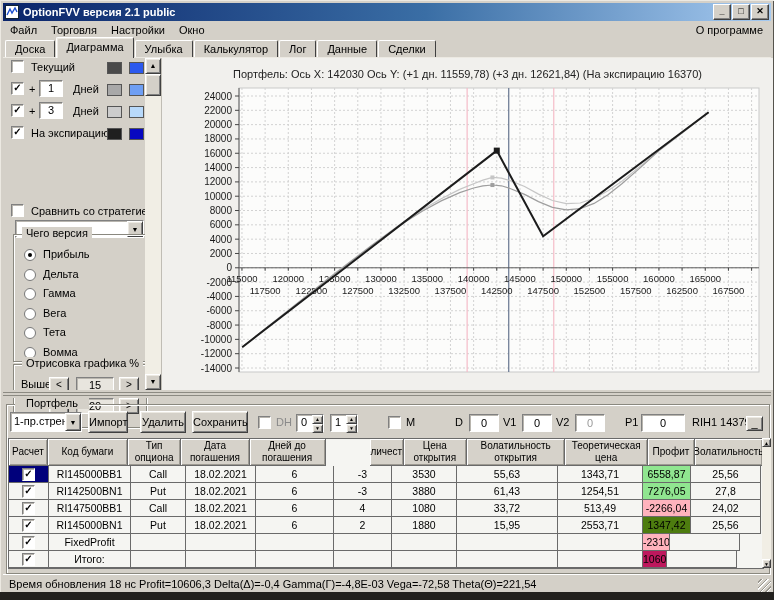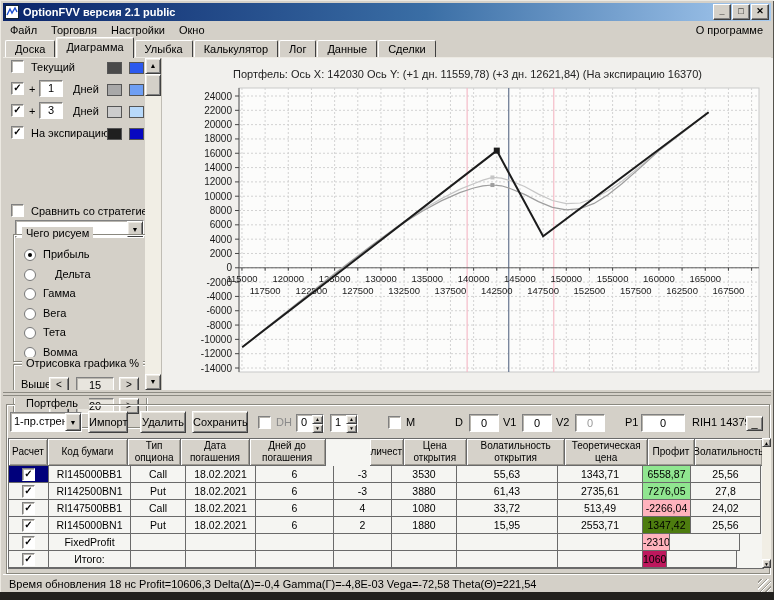--- a/index.html
+++ b/index.html
@@ -106,27 +106,27 @@
   <div id="sidebar" class="abs">
     <div class="ctl-row" id="compare-row" style="top:146px">
       <span class="cb" id="compare-cb" style="left:8px"></span>
       <span class="lab" style="left:28px">Сравнить со стратегией</span>
     </div>
     <div class="sunk" style="position:absolute;left:12px;top:162px;width:129px;height:18px">
       <span style="position:absolute;left:3px;top:1px"></span>
       <span class="btn" style="position:absolute;right:0;top:0;bottom:0;width:16px;font-size:7px;line-height:15px">▼</span>
     </div>
     <div class="gb" id="draw-gb" style="left:10px;top:176px;width:132px;height:126px">
-      <span class="gb-label">Чего рисуем</span>
+      <span class="gb-label">Чего версия</span>
     <span class="radio" style="left: 10px; top: 14px;">
           <span class="dot"></span>
         </span>
         <span class="lab" style="left: 29px; top: 13px; position: absolute;">Прибыль</span>
         <span class="radio" style="left: 10px; top: 33.5px;"></span>
-        <span class="lab" style="left: 29px; top: 32.5px; position: absolute; margin-left: 12px;">Дельта</span>
+        <span class="lab" style="left: 29px; top: 32.5px; position: absolute;">Дельта</span>
         <span class="radio" style="left: 10px; top: 53px;"></span>
         <span class="lab" style="left: 29px; top: 52px; position: absolute;">Гамма</span>
         <span class="radio" style="left: 10px; top: 72.5px;"></span>
         <span class="lab" style="left: 29px; top: 71.5px; position: absolute;">Вега</span>
         <span class="radio" style="left: 10px; top: 92px;"></span>
         <span class="lab" style="left: 29px; top: 91px; position: absolute;">Тета</span>
         <span class="radio" style="left: 10px; top: 111.5px;"></span>
         <span class="lab" style="left: 29px; top: 110.5px; position: absolute;">Вомма</span>
       </div>
     <div class="gb" id="render-gb" style="left:10px;top:306px;width:132px;height:62px">
@@ -396,21 +396,21 @@
         <div class="tcell td tcheck" style="width: 40px;">
           <span class="cb" style="left: 13px; top: 2px;">✓</span>
         </div>
         <div class="tcell td" style="width: 82px;">RI142500BN1</div>
         <div class="tcell td" style="width: 55px;">Put</div>
         <div class="tcell td" style="width: 70px;">18.02.2021</div>
         <div class="tcell td" style="width: 78px;">6</div>
         <div class="tcell td" style="width: 58px;">-3</div>
         <div class="tcell td" style="width: 65px;">3880</div>
         <div class="tcell td" style="width: 101px;">61,43</div>
-        <div class="tcell td" style="width: 85px;">2735,61</div>
+        <div class="tcell td" style="width: 85px;">1254,51</div>
         <div class="tcell td" style="width: 48px; background: rgb(144, 230, 144);">7276,05</div>
         <div class="tcell td" style="width: 70px;">27,8</div>
       </div>
       <div class="trow">
         <div class="tcell td tcheck" style="width: 40px;">
           <span class="cb" style="left: 13px; top: 2px;">✓</span>
         </div>
         <div class="tcell td" style="width: 82px;">RI147500BB1</div>
         <div class="tcell td" style="width: 55px;">Call</div>
         <div class="tcell td" style="width: 70px;">18.02.2021</div>

